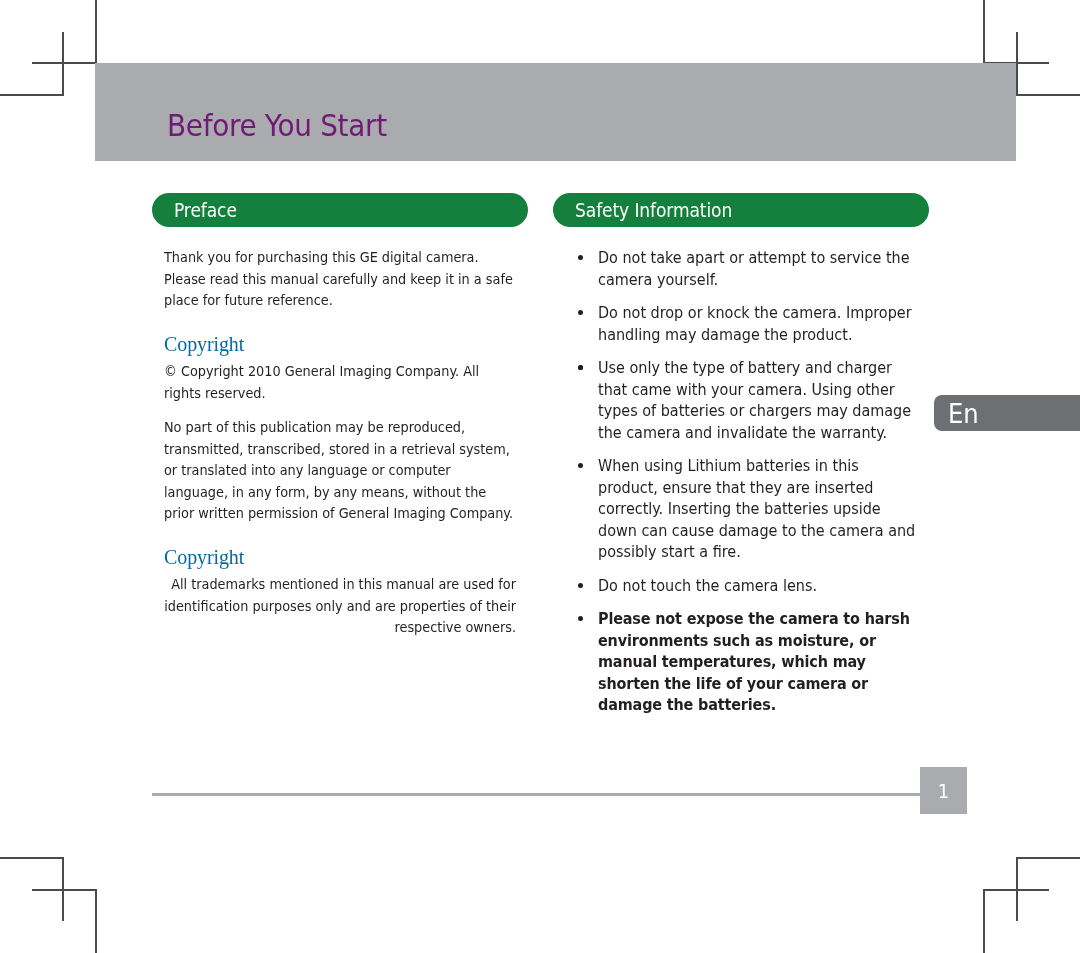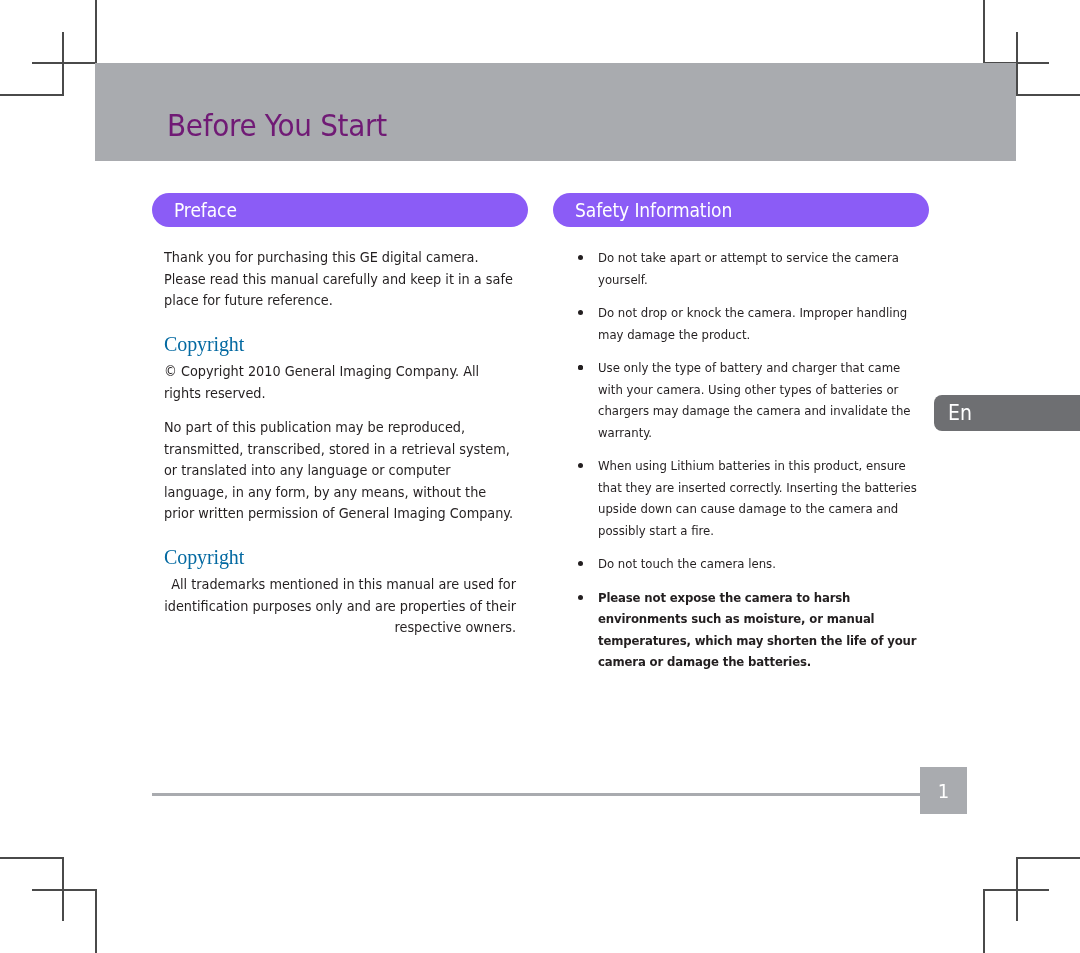--- a/index.html
+++ b/index.html
@@ -53,21 +53,21 @@
     width: 376px;
   }
   #col-left  { left: 152px; }
   #col-right { left: 553px; }
 
   
   .pill {
     position: relative;
     height: 34px;
     border-radius: 17px;
-    background: #8b5cf6;
+    background: #15803d;
     box-sizing: border-box;
   }
   .pill-label {
     position: absolute;
     left: 22px;
     top: 50%;
     transform: translateY(-50%);
     color: #ffffff;
     font-size: 19px;
     letter-spacing: -0.1px;
@@ -101,21 +101,21 @@
   
   ul.bullets {
     list-style: none;
     margin: 16px 0 0 0;
     padding: 0;
   }
   ul.bullets li {
     position: relative;
     padding-left: 33px;
     margin-bottom: 12px;
-    font-size: 13px;
+    font-size: 16px;
     line-height: 21.5px;
     color: #231f20;
   }
   ul.bullets li:last-child { margin-bottom: 0; }
   ul.bullets li .dot {
     position: absolute;
     left: 13px;
     top: 8px;
     width: 5px;
     height: 5px;
@@ -137,21 +137,21 @@
     background: #6e6f72;
     border-top-left-radius: 8px;
     border-bottom-left-radius: 8px;
   }
   #lang-tab-label {
     position: absolute;
     left: 14px;
     top: 50%;
     transform: translateY(-50%);
     color: #ffffff;
-    font-size: 21px;
+    font-size: 27px;
     font-family: "DejaVu Sans Condensed", "Liberation Sans Narrow", "DejaVu Sans", sans-serif;
   }
 
   
   #footer-rule {
     position: absolute;
     left: 152px;
     top: 793px;
     width: 768px;
     height: 3px;

